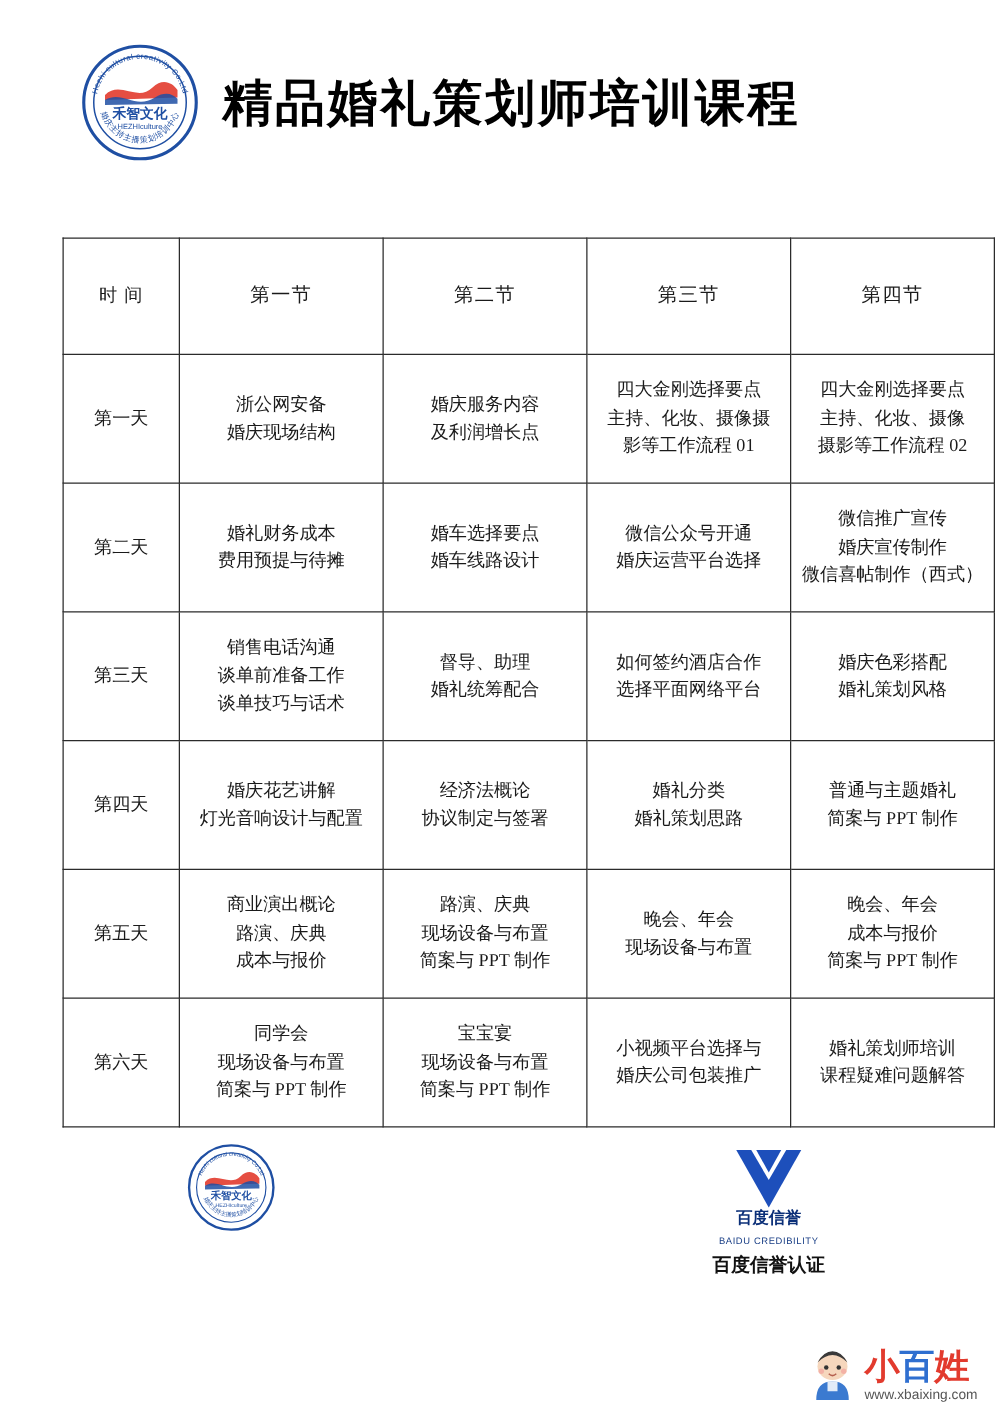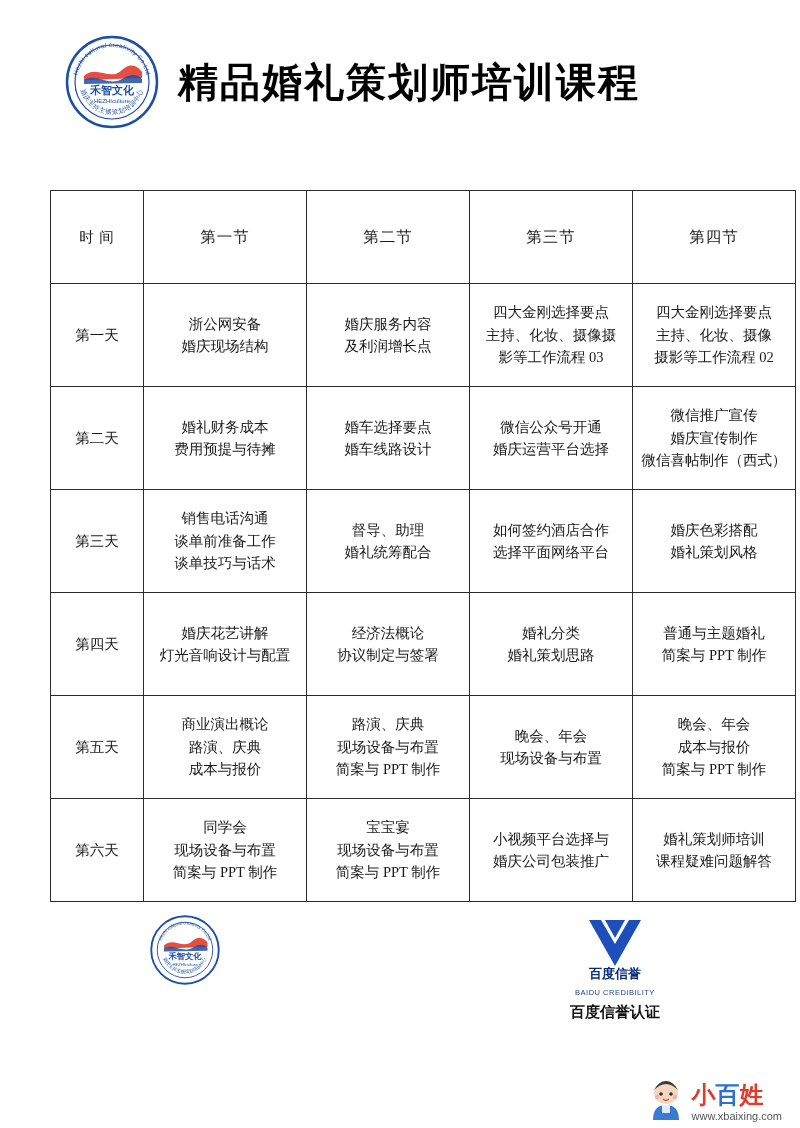--- a/index.html
+++ b/index.html
@@ -138,21 +138,21 @@
     align-items: flex-end;
     gap: 6px;
   }
   .wm-text {
     display: flex;
     flex-direction: column;
     align-items: flex-start;
     line-height: 1;
   }
   .wm-main {
-    font-size: 24px;
+    font-size: 28px;
     font-weight: bold;
     color: #e23b2e;
     font-family: Liberation Sans, sans-serif;
   }
   .wm-main .blue { color: #2f6fd0; }
   .wm-url {
     font-size: 11px;
     color: #555;
     font-family: "Liberation Sans", sans-serif;
     margin-top: 4px;
@@ -205,21 +205,21 @@
               <span class="cell-line">浙公网安备</span>
               <span class="cell-line">婚庆现场结构</span>
             </td>
             <td class="cell">
               <span class="cell-line">婚庆服务内容</span>
               <span class="cell-line">及利润增长点</span>
             </td>
             <td class="cell">
               <span class="cell-line">四大金刚选择要点</span>
               <span class="cell-line">主持、化妆、摄像摄</span>
-              <span class="cell-line">影等工作流程 03</span>
+              <span class="cell-line">影等工作流程 01</span>
             </td>
             <td class="cell">
               <span class="cell-line">四大金刚选择要点</span>
               <span class="cell-line">主持、化妆、摄像</span>
               <span class="cell-line">摄影等工作流程 02</span>
             </td>
           </tr>
           <tr>
             <td class="daycol">第二天</td>
             <td class="cell">

